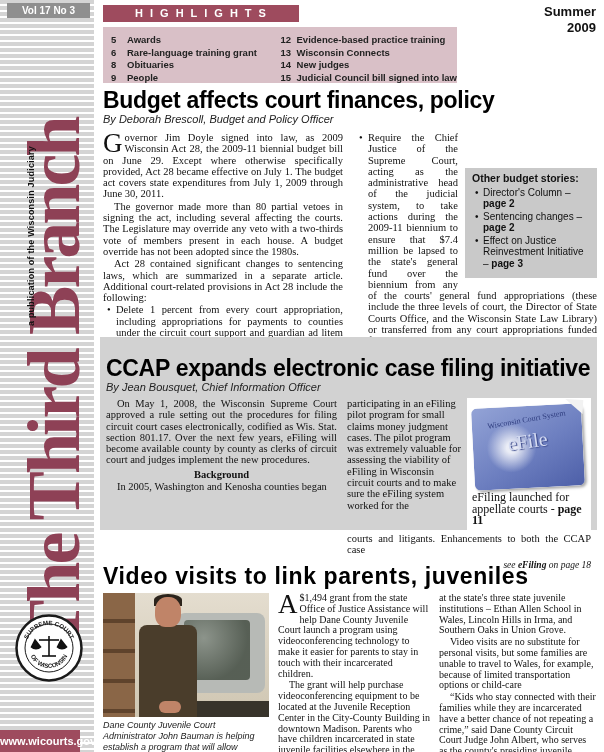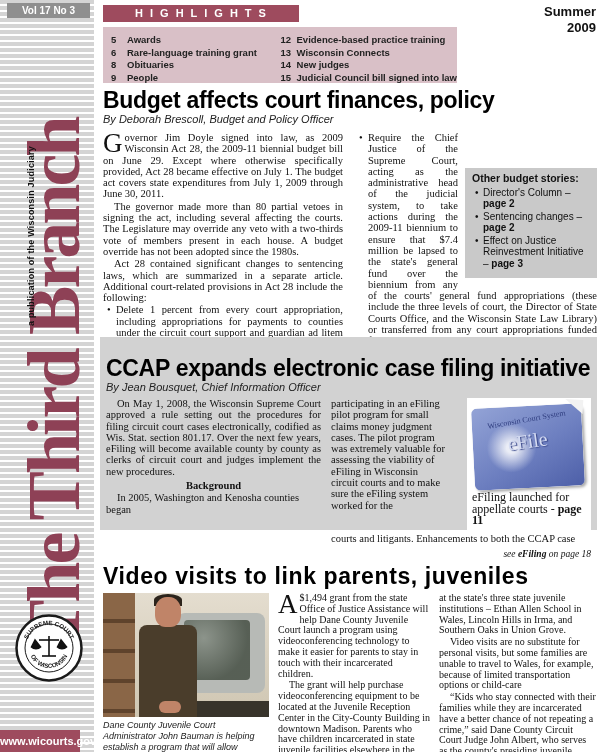--- a/index.html
+++ b/index.html
@@ -58,21 +58,21 @@
   .stories-head{font-weight:700;font-size:10.5px;margin-bottom:2px;}
   .story-item{position:relative;padding-left:11px;margin-bottom:1px;}
   .story-item::before{content:"\2022";position:absolute;left:3px;top:0;}
 
   
   .ccap{position:absolute;left:100px;top:337px;width:497px;height:193px;background:#d2d2d2;
         padding:19px 6px;box-sizing:border-box;}
   .ccap-cols{display:flex;gap:10px;margin-top:5px;font-size:10.5px;line-height:11.3px;}
   .ccap-left{width:232px;}
   .ccap-right{flex:1;}
-  .ccap-row{display:flex;gap:20px;}
+  .ccap-row{display:flex;gap:4px;}
   .ccap-mid{width:116px;}
   .subhead{text-align:center;font-weight:700;margin:3px 0 1px 0;}
   .efile-box{width:124px;background:#fff;padding:4px 5px;box-sizing:border-box;}
   .folder{position:relative;width:110px;height:82px;border-radius:6px;transform:rotate(-3deg);
           margin:4px 0 4px 1px;
           background:radial-gradient(circle at 35% 50%,rgba(255,255,255,.85) 0 6%,rgba(255,255,255,0) 30%),
                      linear-gradient(150deg,#93a3d6 0%,#6d7fc0 55%,#4d5fa8 100%);
           box-shadow:2px 2px 3px rgba(0,0,0,.35);}
   .folder-corner{position:absolute;right:-2px;top:-4px;width:0;height:0;
           border-top:14px solid #f2f2f2;border-left:18px solid transparent;transform:rotate(6deg);}

